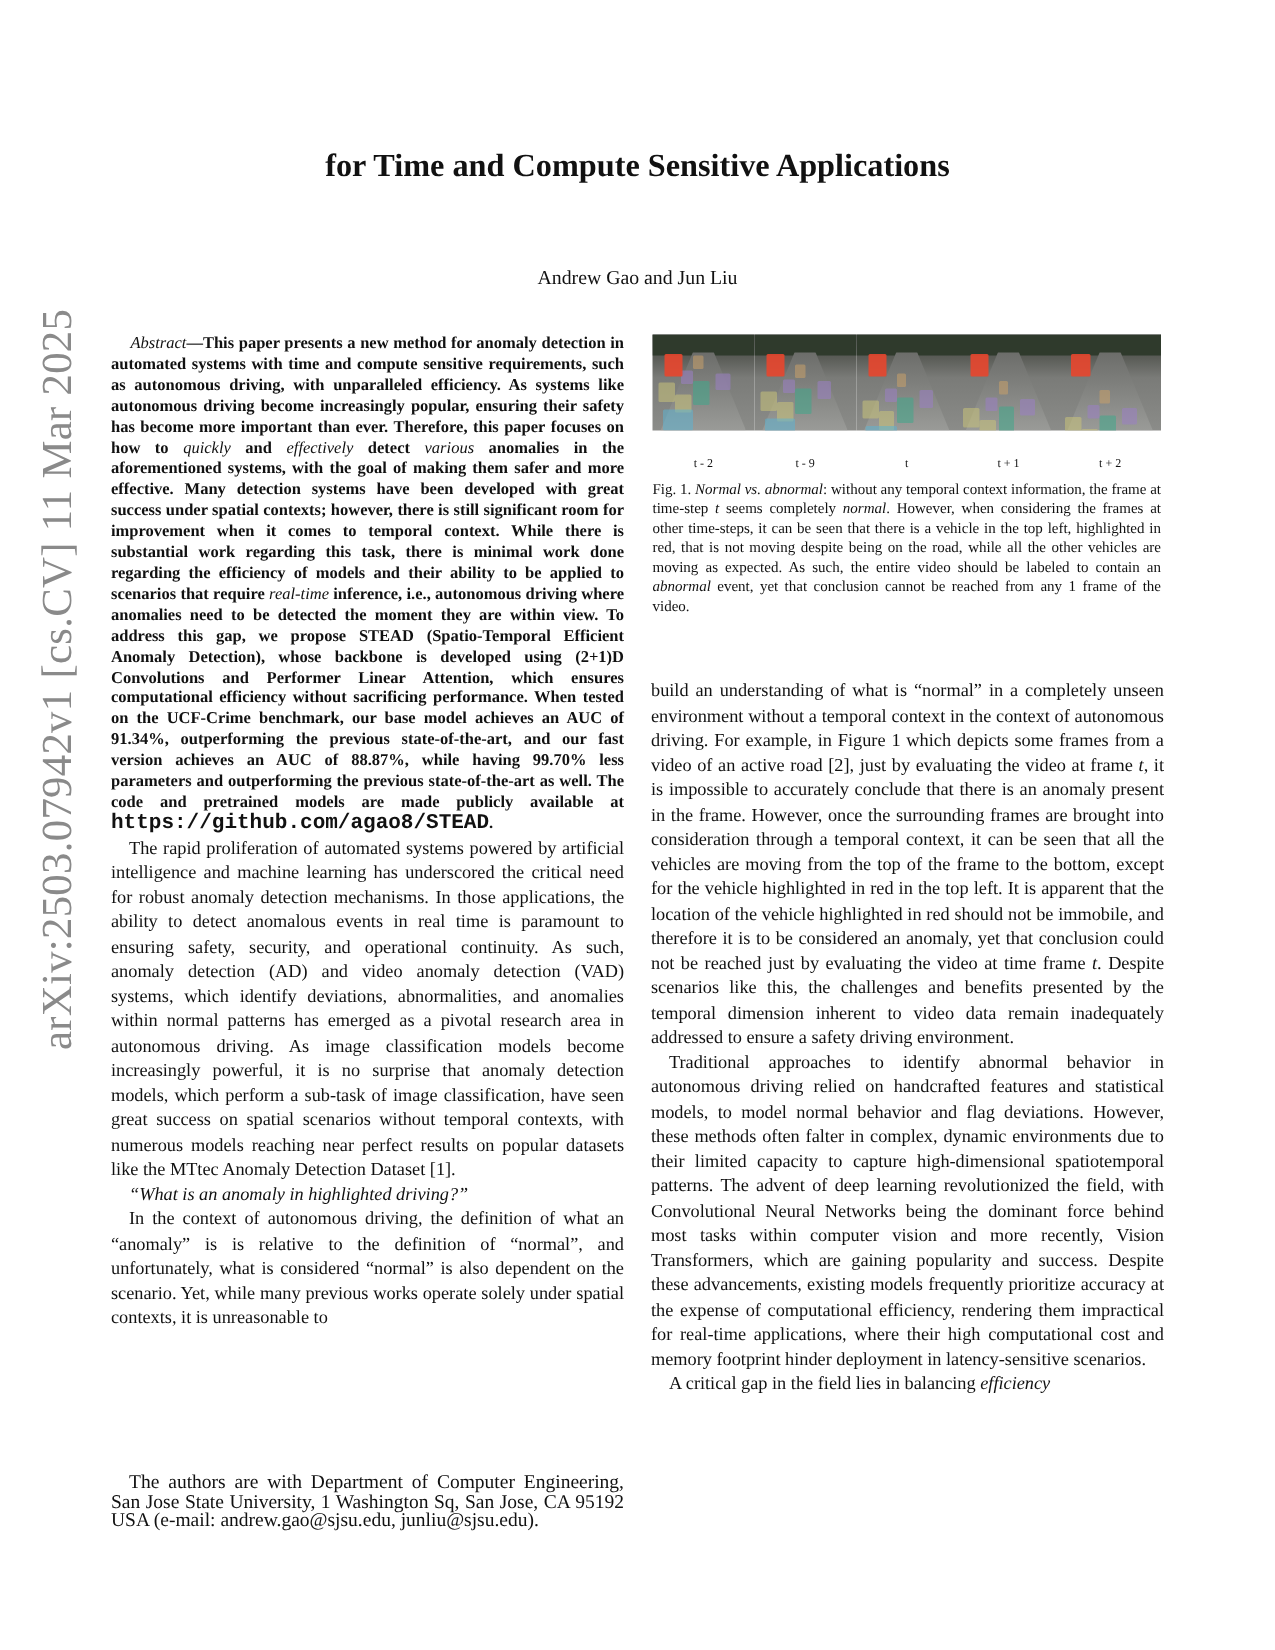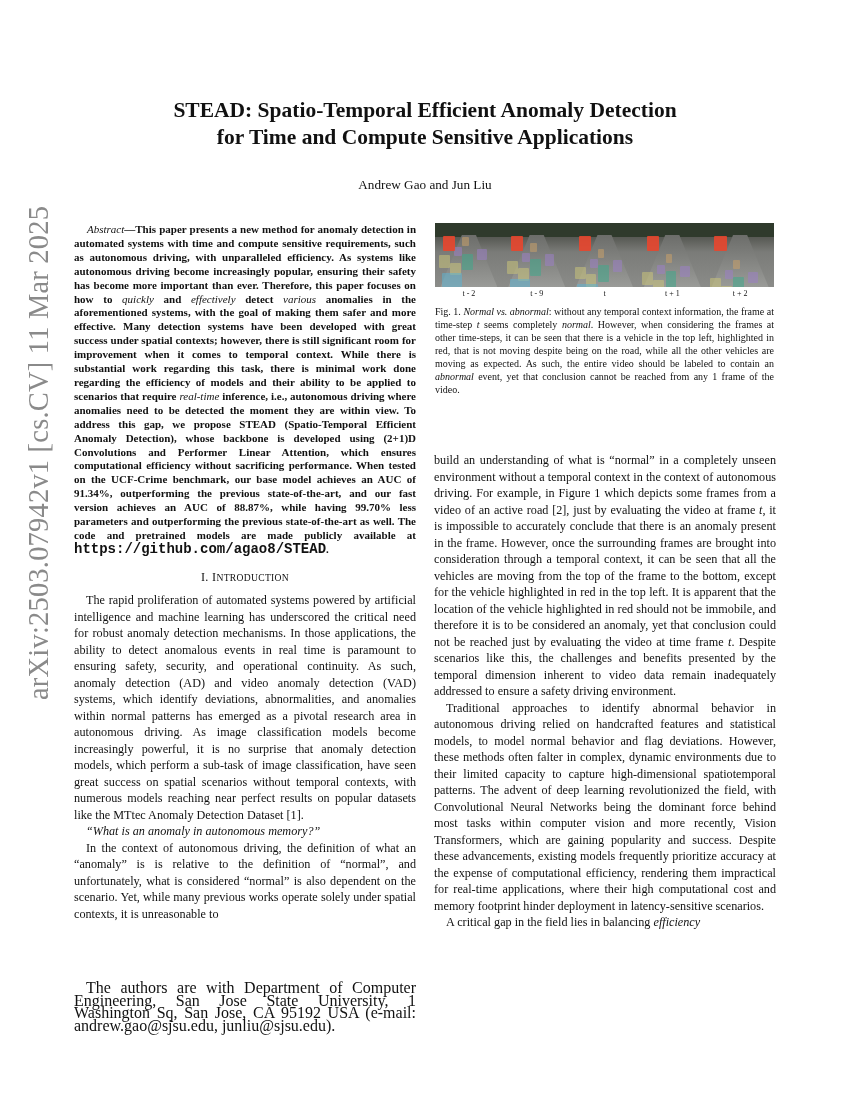--- a/index.html
+++ b/index.html
@@ -15,54 +15,52 @@
       font-size: 13.2px; }
     .col { position: absolute; width: 342px; font-size: 12.2px; line-height: 16.5px; text-align: justify; }
     .col-left { left: 74px; top: 223px; }
     .abstract { font-weight: bold; font-size: 11px; line-height: 13.9px; text-indent: 13px; margin: 0; }
     .abstract i { font-weight: normal; }
     .abstract .mono { font-family: "Liberation Mono", "DejaVu Sans Mono", monospace; font-weight: bold; font-size: 14px; }
     .section-heading { text-align: center; font-size: 12.2px; margin: 12px 0 6px 0; letter-spacing: 0.3px; }
     .section-heading .sc { font-size: 9.6px; }
     p.body { margin: 0; text-indent: 12px; }
     p.quote { margin: 0; text-indent: 12px; font-style: italic; }
-    .footnote { position: absolute; left: 74px; top: 982px; width: 342px; font-size: 16px; line-height: 12.6px; text-align: justify; }
+    .footnote { position: absolute; left: 74px; top: 982px; width: 342px; font-size: 13px; line-height: 12.6px; text-align: justify; }
     .footnote p { margin: 0; text-indent: 12px; }
     .figure { position: absolute; left: 435px; top: 223px; width: 339px; }
     .frames { display: flex; width: 339px; height: 64px; }
     .frame { flex: 1; height: 64px; position: relative; overflow: hidden;
       background: linear-gradient(180deg, #3b3d3a 0%, #5b5d58 25%, #7a7b78 45%, #8b8c89 100%); }
     .frame .road { position: absolute; left: 8%; right: 8%; top: 18%; bottom: 0;
       background: linear-gradient(180deg, #6c6d6a, #9a9b98); clip-path: polygon(38% 0, 62% 0, 100% 100%, 0 100%); }
     .frame .trees { position: absolute; left: 0; right: 0; top: 0; height: 22%; background: #2f3a2c; }
     .box { position: absolute; border-radius: 1px; }
-    .frame-labels { display: flex; width: 339px; font-size: 8px; height: 11px; line-height: 11px; margin-top: 1px; font-family: Liberation Serif, serif; }
+    .frame-labels { display: flex; width: 339px; font-size: 8px; height: 11px; line-height: 11px; margin-top: 16px; font-family: Liberation Serif, serif; }
     .frame-labels span { flex: 1; text-align: center; }
     .caption { font-size: 10px; line-height: 13px; text-align: justify; margin-top: 6px; }
     .col-right-body { position: absolute; left: 434px; top: 452px; width: 342px; font-size: 12.2px; line-height: 16.5px; text-align: justify; }
   </style>
 </head>
 <body>
 
 <div class="arxiv-stamp">arXiv:2503.07942v1  [cs.CV]  11 Mar 2025</div>
 
 <div class="title">
-  <div>STEAD: Spatio-Temporal Efficient Anomaly Detection</div>
   <div>for Time and Compute Sensitive Applications</div>
 </div>
 
 <div class="authors">Andrew Gao and Jun Liu</div>
 
 <div class="col col-left">
   <p class="abstract"><i>Abstract</i><span>—</span><span>This paper presents a new method for anomaly detection in automated systems with time and compute sensitive requirements, such as autonomous driving, with unparalleled efficiency. As systems like autonomous driving become increasingly popular, ensuring their safety has become more important than ever. Therefore, this paper focuses on how to </span><i>quickly</i><span> and </span><i>effectively</i><span> detect </span><i>various</i><span> anomalies in the aforementioned systems, with the goal of making them safer and more effective. Many detection systems have been developed with great success under spatial contexts; however, there is still significant room for improvement when it comes to temporal context. While there is substantial work regarding this task, there is minimal work done regarding the efficiency of models and their ability to be applied to scenarios that require </span><i>real-time</i><span> inference, i.e., autonomous driving where anomalies need to be detected the moment they are within view. To address this gap, we propose STEAD (Spatio-Temporal Efficient Anomaly Detection), whose backbone is developed using (2+1)D Convolutions and Performer Linear Attention, which ensures computational efficiency without sacrificing performance. When tested on the UCF-Crime benchmark, our base model achieves an AUC of 91.34%, outperforming the previous state-of-the-art, and our fast version achieves an AUC of 88.87%, while having 99.70% less parameters and outperforming the previous state-of-the-art as well. The code and pretrained models are made publicly available at </span><span class="mono">https://github.com/agao8/STEAD</span><span>.</span></p>
 
-  <div class="section-heading"><span>I. </span><span>I</span><span class="sc">NTRODUCTION</span></div>
 
   <p class="body">The rapid proliferation of automated systems powered by artificial intelligence and machine learning has underscored the critical need for robust anomaly detection mechanisms. In those applications, the ability to detect anomalous events in real time is paramount to ensuring safety, security, and operational continuity. As such, anomaly detection (AD) and video anomaly detection (VAD) systems, which identify deviations, abnormalities, and anomalies within normal patterns has emerged as a pivotal research area in autonomous driving. As image classification models become increasingly powerful, it is no surprise that anomaly detection models, which perform a sub-task of image classification, have seen great success on spatial scenarios without temporal contexts, with numerous models reaching near perfect results on popular datasets like the MTtec Anomaly Detection Dataset [1].</p>
-  <p class="quote">“What is an anomaly in autonomous memory?”</p>
+  <p class="quote">“What is an anomaly in highlighted driving?”</p>
   <p class="body">In the context of autonomous driving, the definition of what an “anomaly” is is relative to the definition of “normal”, and unfortunately, what is considered “normal” is also dependent on the scenario. Yet, while many previous works operate solely under spatial contexts, it is unreasonable to</p>
 </div>
 
 <div class="footnote">
   <p>The authors are with Department of Computer Engineering, San Jose State University, 1 Washington Sq, San Jose, CA 95192 USA (e-mail: andrew.gao@sjsu.edu, junliu@sjsu.edu).</p>
 </div>
 
 <div class="figure">
   <div class="frames">
     <div class="frame">

